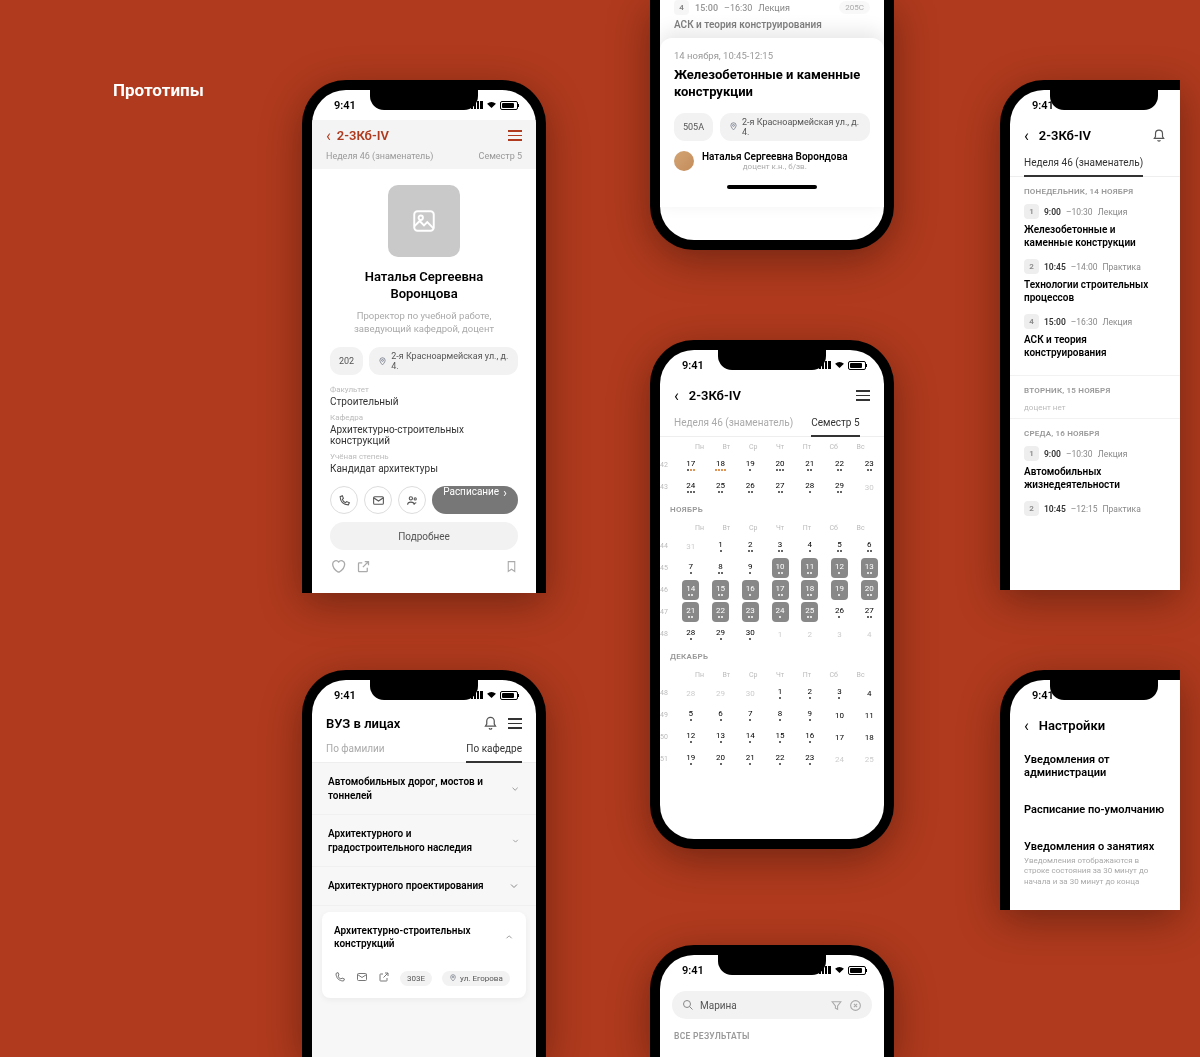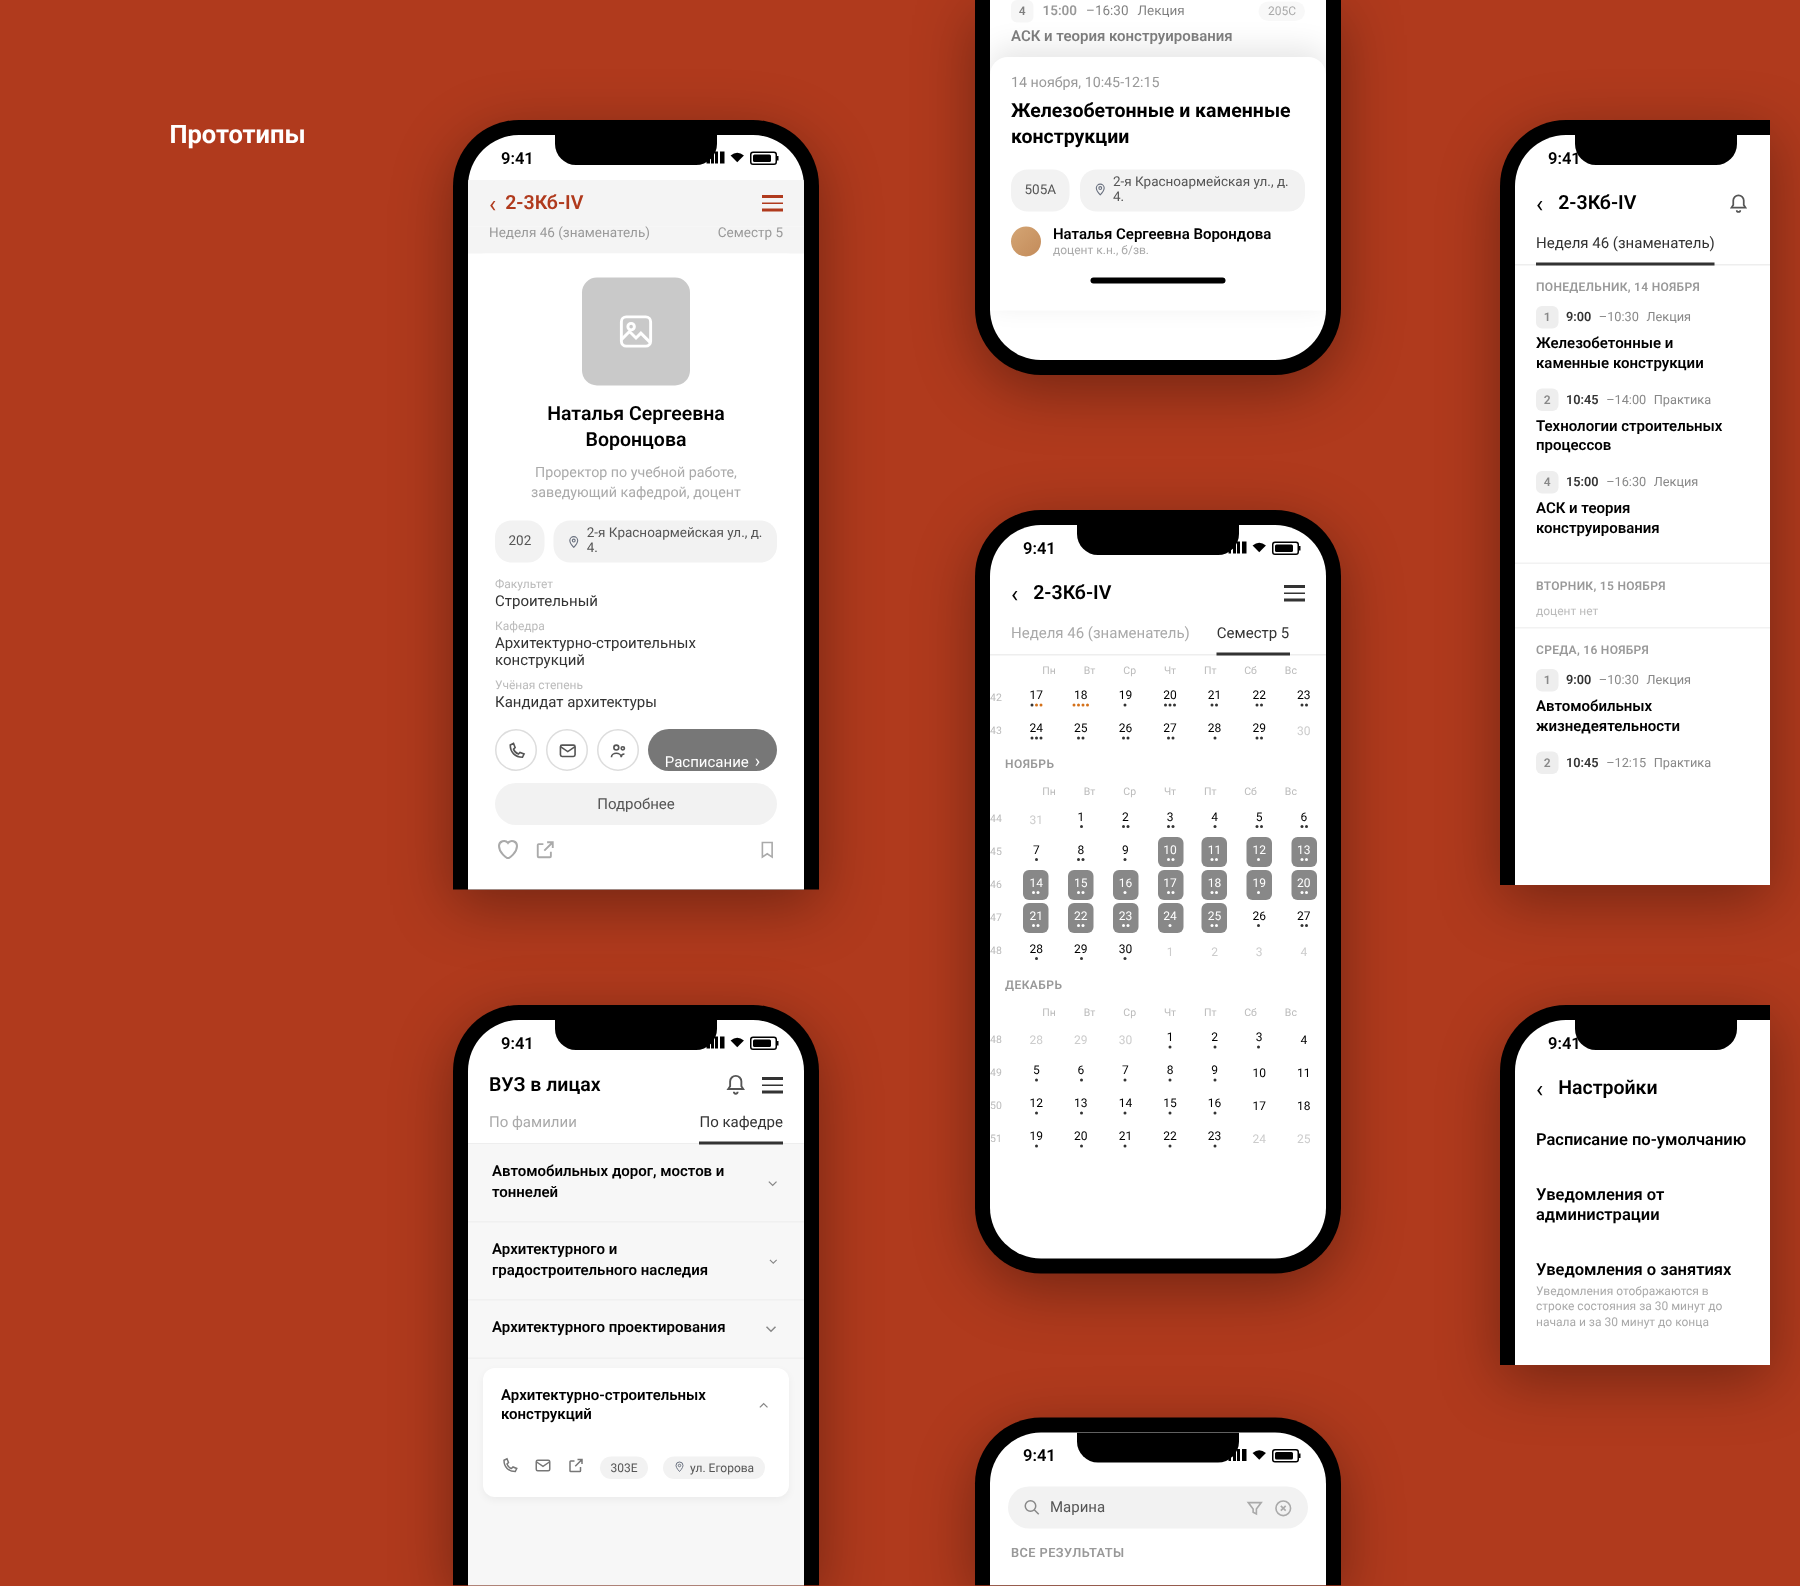--- a/index.html
+++ b/index.html
@@ -47,33 +47,33 @@
   .p1-name { text-align: center; font-size: 13px; font-weight: 600; line-height: 1.3; }
   .p1-pos { text-align: center; font-size: 9.5px; color: #aaa; margin: 6px 0 12px; line-height: 1.4; }
   .chips { display: flex; gap: 6px; justify-content: center; margin-bottom: 10px; }
   .chip { background: #f2f2f2; border-radius: 11px; padding: 4px 9px; font-size: 9px; color: #555; display: inline-flex; align-items: center; gap: 4px; }
   .chip.addr { max-width: 150px; }
   .chip svg { flex-shrink: 0; }
   .field-lbl { font-size: 8px; color: #bbb; margin-top: 6px; }
   .field-val { font-size: 10px; color: #333; margin-top: 2px; }
   .btn-row { display: flex; gap: 6px; margin-top: 12px; align-items: center; }
   .icon-btn { width: 28px; height: 28px; border: 1px solid #ddd; border-radius: 14px; display: flex; align-items: center; justify-content: center; }
-  .sched-btn { flex: 1; background: #777; color: #fff; border-radius: 14px; height: 28px; display: flex; align-items: flex-end; justify-content: center; font-size: 10px; gap: 4px; }
+  .sched-btn { flex: 1; background: #777; color: #fff; border-radius: 14px; height: 28px; display: flex; align-items: flex-start; justify-content: center; font-size: 10px; gap: 4px; }
   .more-btn { margin-top: 8px; background: #f2f2f2; border-radius: 14px; height: 28px; display: flex; align-items: center; justify-content: center; font-size: 10px; color: #555; text-align: center; }
   .card-foot { display: flex; align-items: center; gap: 10px; padding: 8px 0 0; color: #aaa; }
   .card-foot .spacer { flex: 1; }
 
   
   .p2-prev { padding: 0 14px 8px; opacity: .5; }
   .p2-prev .row { display: flex; align-items: center; gap: 6px; font-size: 9px; margin-bottom: 4px; }
   .num-badge { background: #eee; width: 15px; height: 15px; border-radius: 4px; display: flex; align-items: center; justify-content: center; font-size: 8px; font-weight: 600; }
   .p2-sheet { background: #fff; border-radius: 12px 12px 0 0; box-shadow: 0 -6px 20px rgba(0,0,0,.1); padding: 12px 14px; }
   .p2-date { font-size: 9.5px; color: #999; margin-bottom: 6px; }
   .p2-title { font-size: 13px; font-weight: 700; line-height: 1.3; margin-bottom: 12px; }
-  .p2-teacher { display: flex; align-items: center; gap: 8px; margin-top: 10px; }
+  .p2-teacher { display: flex; align-items: center; gap: 8px; margin-top: 10px; text-align: center; }
   .p2-ava { width: 20px; height: 20px; border-radius: 10px; background: linear-gradient(135deg,#d4a574,#c38b5a); }
   .p2-tname { font-size: 10px; font-weight: 600; }
   .p2-tpos { font-size: 8px; color: #aaa; }
   .home-ind { width: 90px; height: 4px; background: #000; border-radius: 2px; margin: 14px auto 6px; }
 
   
   .cal-head { display: flex; padding: 6px 10px 2px; font-size: 7px; color: #bbb; }
   .cal-head .wk { width: 16px; }
   .cal-head .d { flex: 1; text-align: center; }
   .cal-row { display: flex; align-items: center; margin: 2px 0; }
@@ -1113,22 +1113,22 @@
   <div class="screen narrow">
     <div class="notch" style="left:55%"></div>
     <div class="status-bar">
       <span>9:41</span>
     </div>
     <div class="hdr">
       <span class="chev">‹</span>
       <span>Настройки</span>
     </div>
     <div class="set-list">
+      <div class="set-item">Уведомления от администрации</div>
       <div class="set-item">Расписание по-умолчанию</div>
-      <div class="set-item">Уведомления от администрации</div>
       <div class="set-item">
         <div>Уведомления о занятиях</div>
         <div class="set-sub">Уведомления отображаются в строке состояния за 30 минут до начала и за 30 минут до конца</div>
       </div>
       <div class="set-item">О приложении</div>
     </div>
   </div>
 </div>
 
 <div class="phone cut-bottom" style="top:945px; left:650px; height:112px;">

